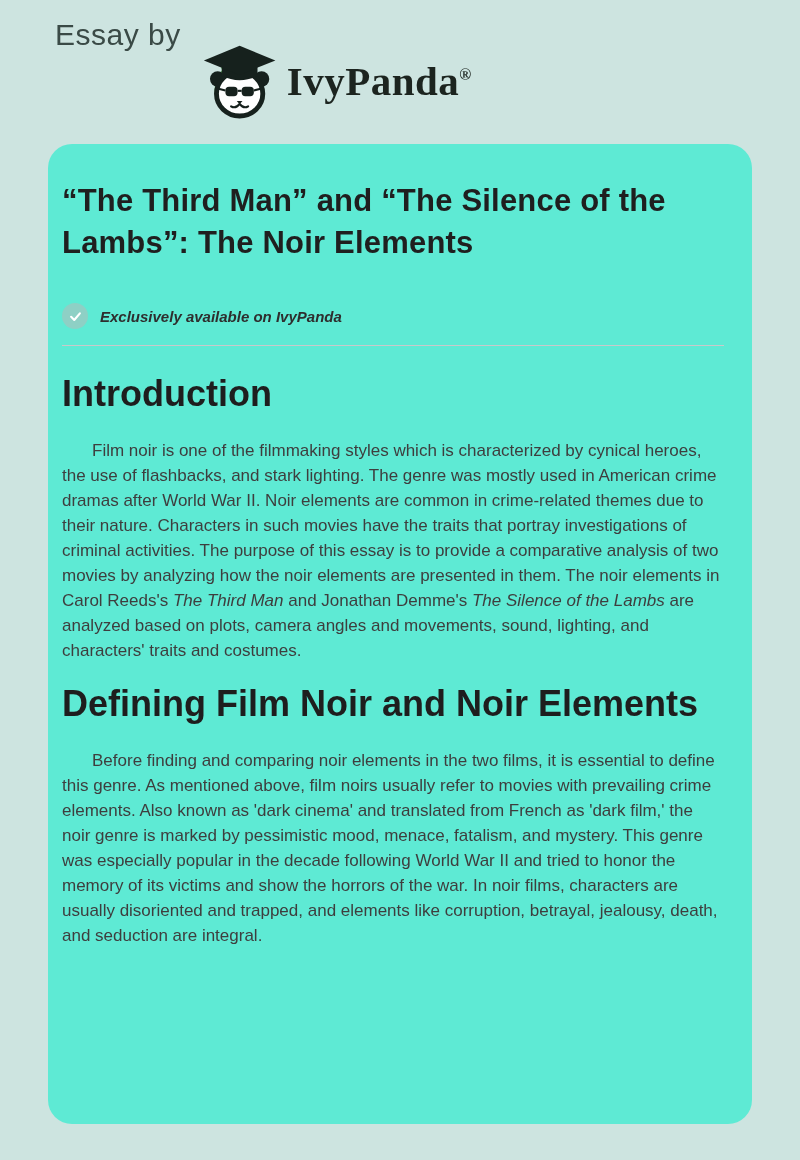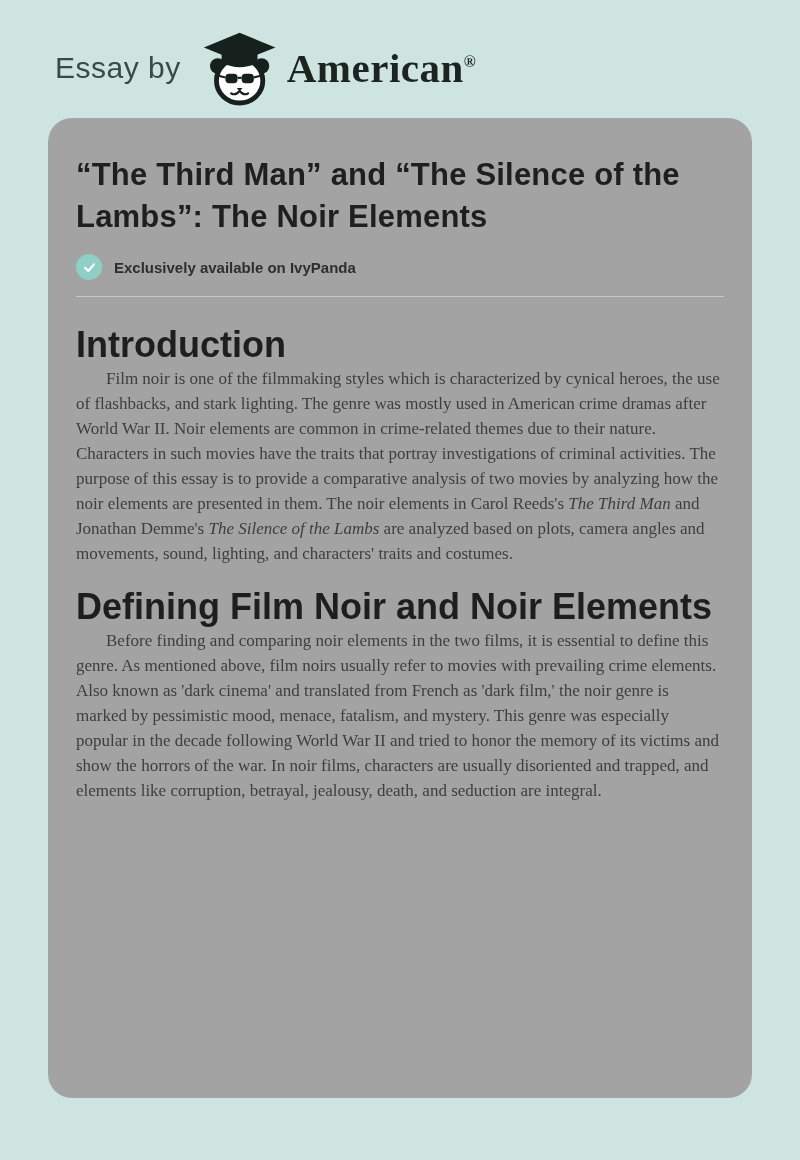--- a/index.html
+++ b/index.html
@@ -7,23 +7,22 @@
   body {
     height: 1160px;
     background: #cde4e0;
     font-family: "Liberation Sans", sans-serif;
     overflow: hidden;
   }
   .page { width: 800px; height: 1160px; }
 
   
   .site-header {
-    height: 118px;
+    height: 144px;
     display: flex;
-    align-items: center;
     padding: 18px 0 0 55px;
   }
   .essay-by {
     font-size: 30px;
     color: #3a4a46;
     letter-spacing: 0.5px;
     margin-right: 18px;
   }
   .logo { display: flex; align-items: center; }
   .panda-svg { width: 78px; height: 75px; margin-right: 10px; }
@@ -38,35 +37,36 @@
     font-size: 16px;
     vertical-align: super;
     font-weight: bold;
   }
 
   
   .card {
     width: 704px;
     height: 980px;
     margin: 0 auto;
-    background: #a3a3a3;
+    background: #5eead4;
     border-radius: 24px;
-    padding: 36px 28px 0 28px;
+    padding: 36px 28px 0 14px;
   }
   .title {
     font-size: 31px;
     line-height: 42px;
     font-weight: bold;
     color: #1f1f1f;
     letter-spacing: 0.2px;
   }
   .avail {
     display: flex;
     align-items: center;
-    margin-top: 16px;
+    margin-top: 39px;
+    font-style: italic;
   }
   .check-badge {
     width: 26px;
     height: 26px;
     border-radius: 50%;
     background: #8ed0c5;
     display: inline-flex;
     align-items: center;
     justify-content: center;
     flex: 0 0 auto;
@@ -84,25 +84,25 @@
     background: #c9c9c9;
     margin-top: 16px;
   }
   .h2 {
     font-size: 36px;
     font-weight: bold;
     color: #1e1e1e;
     margin-top: 27px;
   }
   .body-p {
+    margin-top: 23px;
     font-size: 17px;
     line-height: 25px;
     color: #3e3e3e;
     text-indent: 30px;
-    font-family: Liberation Serif, serif;
   }
   section.second .h2 { margin-top: 20px; }
 </style>
 </head>
 <body>
 
 <div class="page">
 
   <header class="site-header">
     <span class="essay-by">Essay by</span>
@@ -124,21 +124,21 @@
         <path d="M47.5 57.5 L52.5 57.5" stroke="#16211d" stroke-width="2.6"></path>
         <path d="M32.5 57 L24 55 M67.5 57 L76 55" stroke="#16211d" stroke-width="2.6"></path>
 
         <path d="M46.5 70 L53.5 70 L50 74 Z" fill="#16211d"></path>
         <path d="M50 73.5 Q45 80 39.5 76.5 M50 73.5 Q55 80 60.5 76.5" stroke="#16211d" stroke-width="2.6" fill="none" stroke-linecap="round"></path>
 
         <path d="M28 27 L72 27 L72 39 Q50 50 28 39 Z" fill="#16211d"></path>
 
         <polygon points="50,2 94,20 50,38 6,20" fill="#16211d"></polygon>
       </svg>
-      <span class="brand"><span>American</span><sup class="reg">®</sup></span>
+      <span class="brand"><span>IvyPanda</span><sup class="reg">®</sup></span>
     </div>
   </header>
 
   <main class="card">
     <h1 class="title">“The Third Man” and “The Silence of the Lambs”: The Noir Elements</h1>
 
     <div class="avail">
       <span class="check-badge">
         <svg viewBox="0 0 24 24" xmlns="http://www.w3.org/2000/svg">
           <polyline points="5,12.5 10,17.5 19,7" fill="none" stroke="#ffffff" stroke-width="3.4" stroke-linecap="round" stroke-linejoin="round"></polyline>

